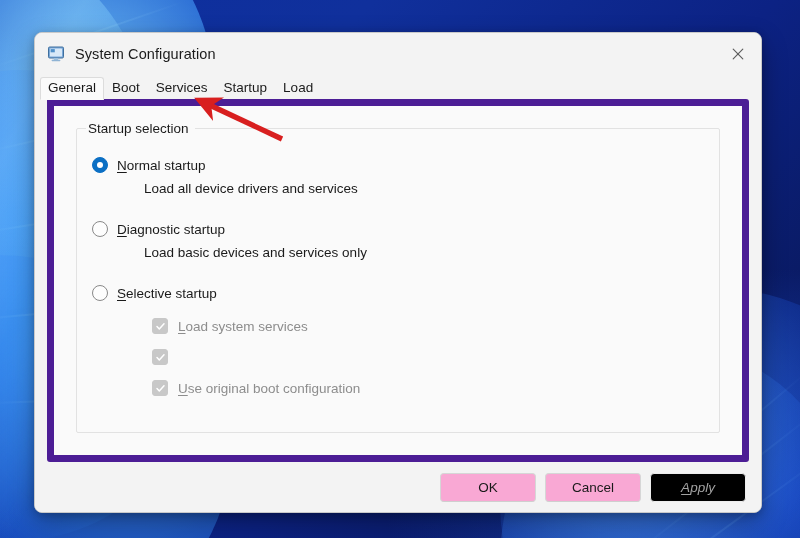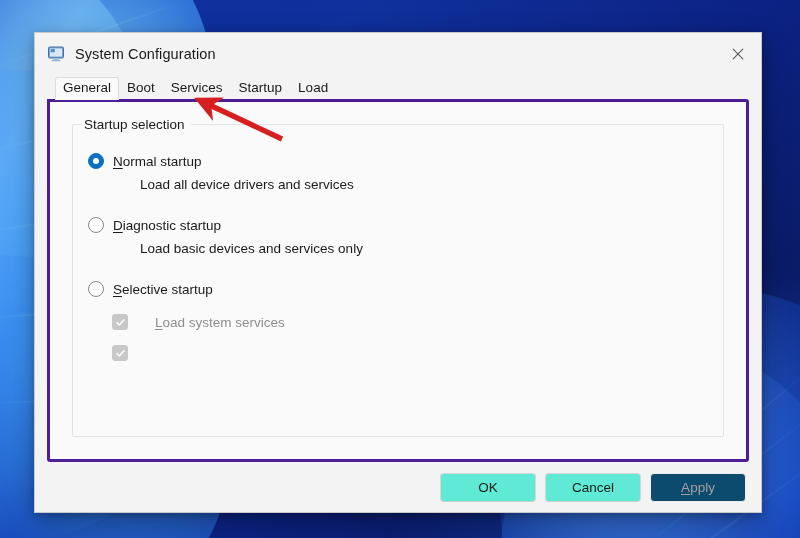--- a/index.html
+++ b/index.html
@@ -91,21 +91,21 @@
   .b4 { right:  12px; bottom: 132px; width: 170px; transform: rotate(-43deg); opacity: .38; }
 
   
   #window {
     position: absolute;
     left: 34px;
     top: 32px;
     width: 728px;
     height: 481px;
     background: #f3f3f3;
-    border-radius: 0;
+    border-radius: 8px;
     border: 1px solid #c9c9c9;
     box-shadow: 0 10px 26px rgba(0,0,0,0.33), 0 2px 8px rgba(0,0,0,0.20);
     display: flex;
     flex-direction: column;
     overflow: hidden;
   }
 
   
   #titlebar {
     height: 42px;
@@ -140,21 +140,21 @@
     cursor: default;
   }
   #close-btn svg { display: block; }
 
   
   #tabstrip {
     flex: 0 0 24px;
     height: 24px;
     display: flex;
     align-items: flex-end;
-    padding-left: 20px;
+    padding-left: 5px;
     background: #f3f3f3;
     position: relative;
     z-index: 3;
   }
 
   .tab {
     font-size: 13.5px;
     color: #1a1a1a;
     padding: 2px 8px 3px 8px;
     line-height: 17px;
@@ -169,21 +169,21 @@
     border-radius: 3px 3px 0 0;
     margin-bottom: -1px;
     padding: 1px 7px 3px 7px;
   }
 
   
   #panel {
     margin: 0 12px;
     flex: 1 1 auto;
     background: #fafafa;
-    border: 3px solid #4c1d95;
+    border: 7px solid #4c1d95;
     border-radius: 0 3px 3px 3px;
     position: relative;
     padding: 31px;
   }
 
   
   #groupbox {
     position: absolute;
     left: 22px;
     top: 22px;
@@ -259,23 +259,22 @@
   }
 
   .gap { height: 19px; }
   .gap-s { height: 10px; }
 
   
   .chk-row {
     display: flex;
     align-items: center;
     height: 24px;
-    margin-left: 24px;
+    margin-left: 60px;
     cursor: default;
-    gap: 17px;
   }
   .chk-row + .chk-row { margin-top: 7px; }
 
   .checkbox {
     width: 16px; height: 16px;
     flex: 0 0 16px;
     margin-right: 10px;
     border-radius: 3px;
     background: #c8c8c8;
     border: 1px solid #c8c8c8;
@@ -299,36 +298,37 @@
     align-items: center;
     justify-content: flex-end;
     padding-right: 15px;
     gap: 9px;
     background: #f3f3f3;
   }
 
   .btn {
     width: 96px;
     height: 29px;
-    background: #5eead4;
+    background: #f9a8d4;
     border: 1px solid #d6d6d6;
     border-bottom-color: #cfcfcf;
     border-radius: 4px;
     font-family: "Liberation Sans", sans-serif;
     font-size: 13.5px;
     color: #1a1a1a;
     display: flex;
     align-items: center;
     justify-content: center;
     cursor: default;
   }
   .btn.disabled {
-    background: #0c4a6e;
+    background: #000000;
     border-color: #ededed;
     color: #a2a2a2;
+    font-style: italic;
   }
 
   
   #annotation {
     position: absolute;
     inset: 0;
     pointer-events: none;
     z-index: 50;
   }
 </style>
@@ -421,20 +421,28 @@
         </div>
 
         <div class="chk-row">
           <div class="checkbox">
             <svg width="11" height="11" viewBox="0 0 11 11">
                 <path d="M2 5.6 L4.3 8 L9 2.8" fill="none" stroke="#ffffff" stroke-width="1.5" stroke-linecap="round" stroke-linejoin="round"></path>
               </svg>
           </div>
         </div>
 
+        <div class="chk-row">
+          <div class="checkbox">
+            <svg width="11" height="11" viewBox="0 0 11 11">
+                <path d="M2 5.6 L4.3 8 L9 2.8" fill="none" stroke="#ffffff" stroke-width="1.5" stroke-linecap="round" stroke-linejoin="round"></path>
+              </svg>
+          </div>
+          <div class="chk-label"><span class="ak">U</span><span>se original boot configuration</span></div>
+        </div>
 
       </div>
     </div>
   </div>
 
   <div id="footer">
     <div class="btn">
         <span>OK</span>
       </div>
     <div class="btn">

